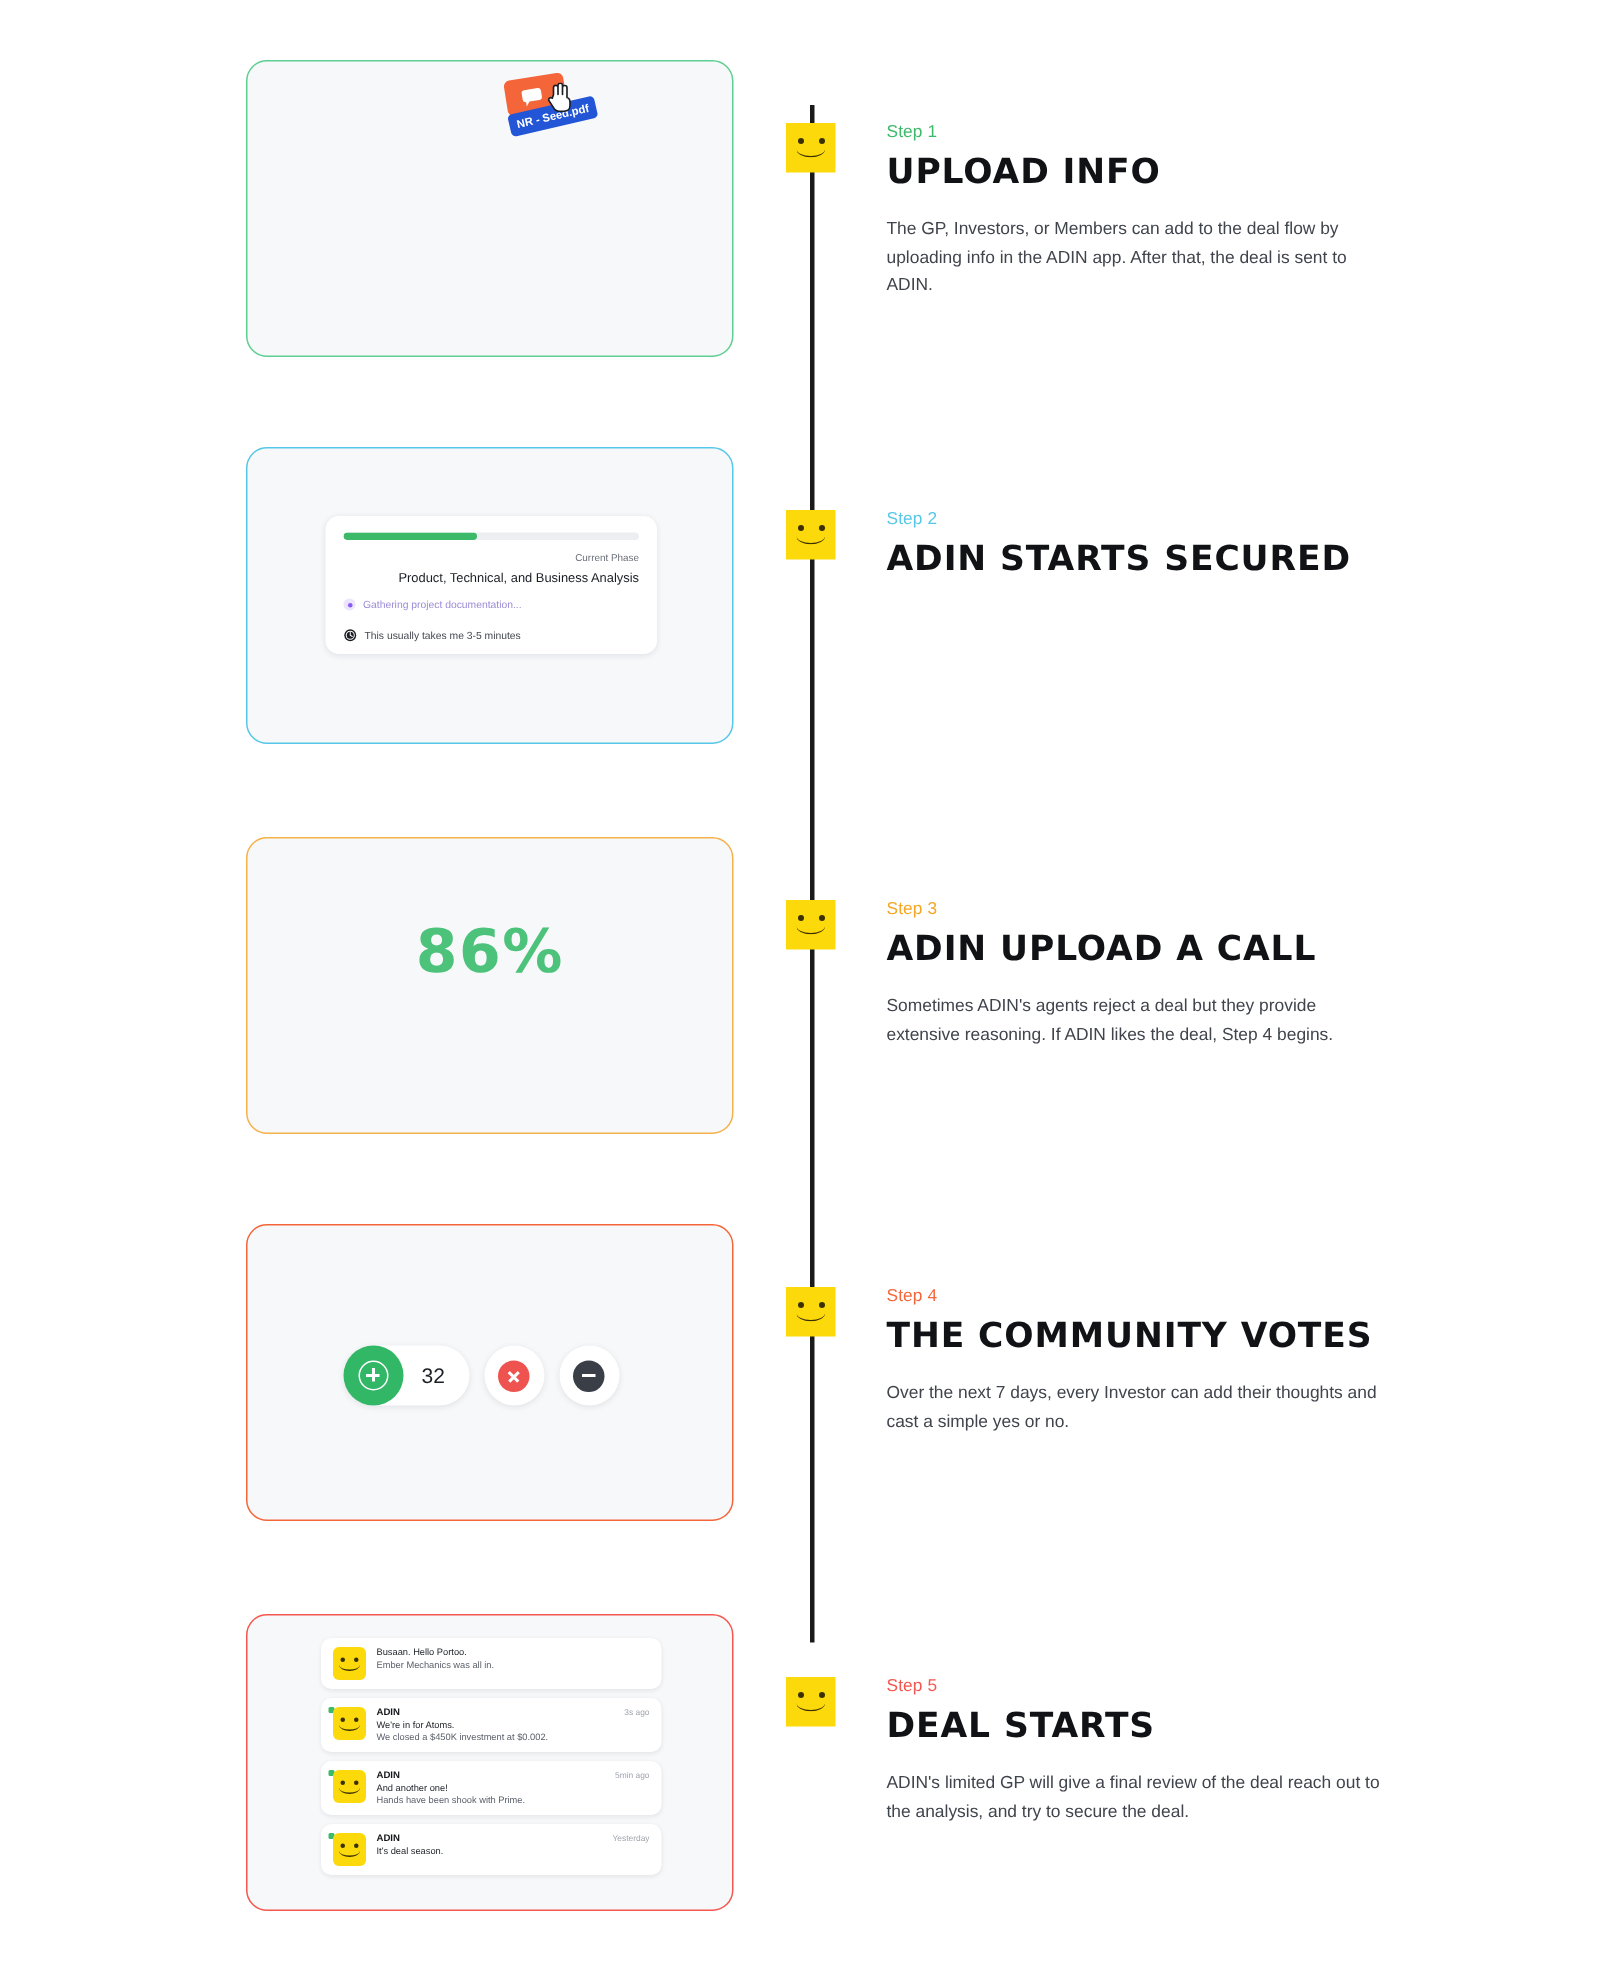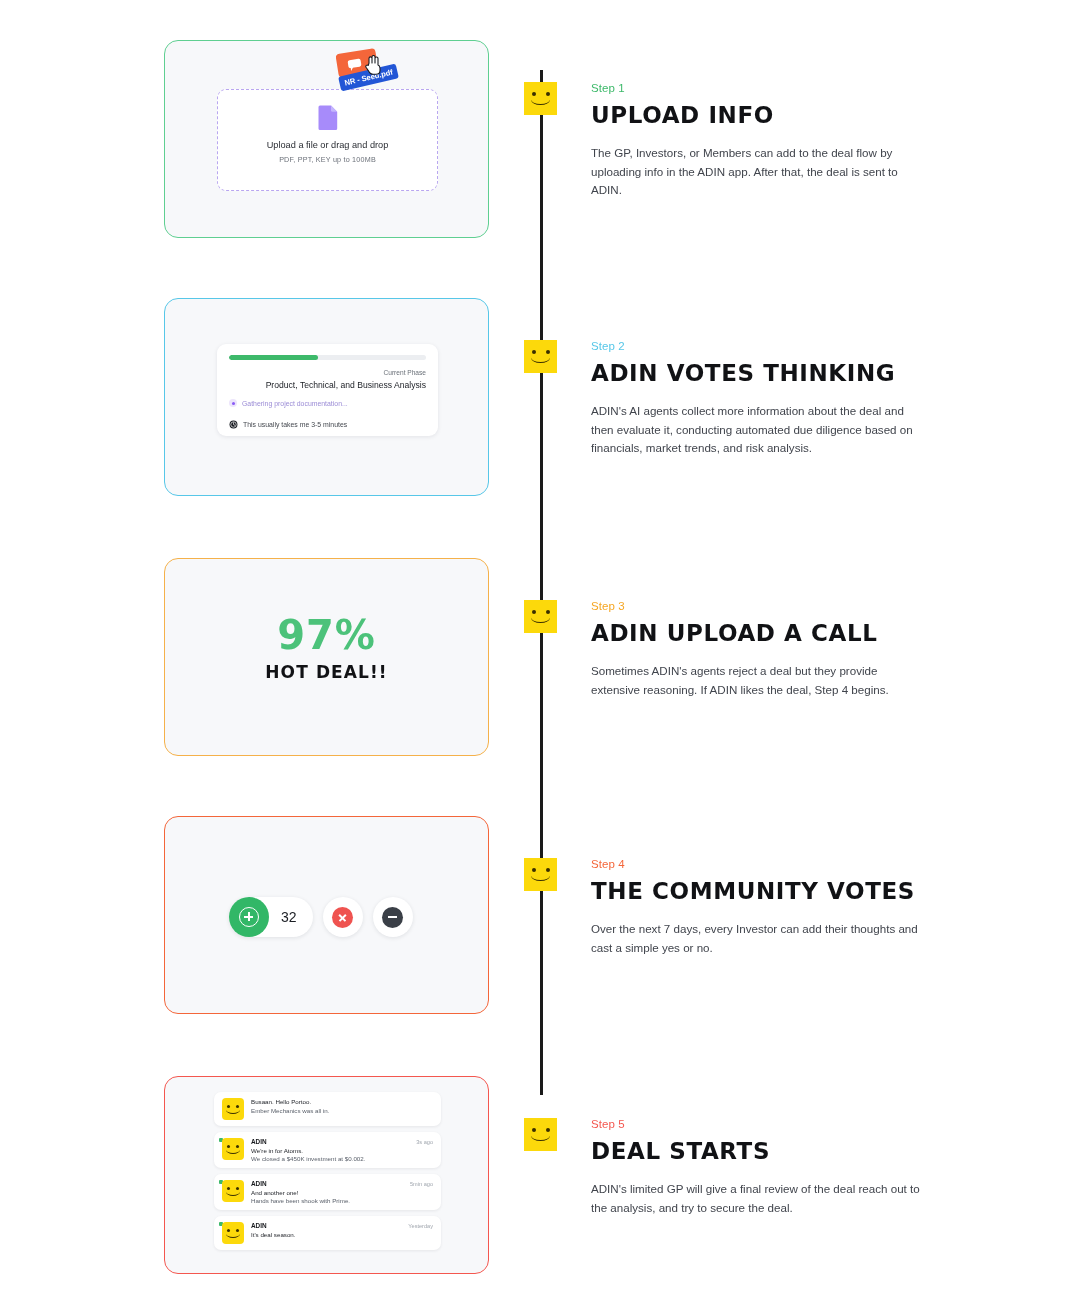--- a/index.html
+++ b/index.html
@@ -320,30 +320,20 @@
 </style>
 </head>
 <body>
 
 <div class="page">
 
   <div class="spine"></div>
 
   <div class="row row-1">
     <div class="viz viz-1">
-      <div class="dropzone">
-        <div class="dz-file-icon">
-          <svg width="22" height="26" viewBox="0 0 22 26">
-            <path d="M3 1.5h11l6.2 6.2v16.8a1.5 1.5 0 0 1-1.5 1.5H3a1.5 1.5 0 0 1-1.5-1.5V3A1.5 1.5 0 0 1 3 1.5z" fill="#a78bfa"></path>
-            <path d="M14 1.5 20.2 7.7H15.5A1.5 1.5 0 0 1 14 6.2z" fill="#c4b5fd"></path>
-          </svg>
-        </div>
-        <div class="dz-main">Upload a file or drag and drop</div>
-        <div class="dz-sub">PDF, PPT, KEY up to 100MB</div>
-      </div>
 
       <div class="drag-chip">
         <div class="bubble"></div>
       </div>
       <div class="file-tag">NR - Seed.pdf</div>
       <div class="cursor-hand">
         <svg width="17" height="20" viewBox="0 0 17 20">
           <path d="M4 8V3.4a1.5 1.5 0 0 1 3 0V8V2a1.5 1.5 0 0 1 3 0v6V3.5a1.5 1.5 0 0 1 3 0V10q2 .6 2 3.2v2.2c0 2.3-1.6 3.8-4 3.8h-3c-2.2 0-3.4-1.2-4.2-2.8L1 12.2a1.4 1.4 0 0 1 2.2-1.7z" fill="#ffffff" stroke="#1b1e24" stroke-width="1.1" stroke-linejoin="round"></path>
         </svg>
       </div>
@@ -390,30 +380,28 @@
     </div>
 
     <div class="marker">
       <span class="eye l"></span>
       <span class="eye r"></span>
       <span class="smile"></span>
     </div>
 
     <div class="txt">
       <div class="step-label" style="color:#57c7e8">Step 2</div>
-      <div class="step-title">ADIN VOTES THINKING</div>
-      <div class="step-body">ADIN's AI agents collect more information about the deal and then evaluate it, conducting automated due diligence based on financials, market trends, and risk analysis.</div>
+      <div class="step-title">ADIN STARTS SECURED</div>
     </div>
   </div>
 
   <div class="row row-3">
     <div class="viz viz-3">
       <div class="score-wrap">
-        <div class="score-num">97%</div>
-        <div class="score-sub">HOT DEAL!!</div>
+        <div class="score-num">86%</div>
       </div>
     </div>
 
     <div class="marker">
       <span class="eye l"></span>
       <span class="eye r"></span>
       <span class="smile"></span>
     </div>
 
     <div class="txt">

